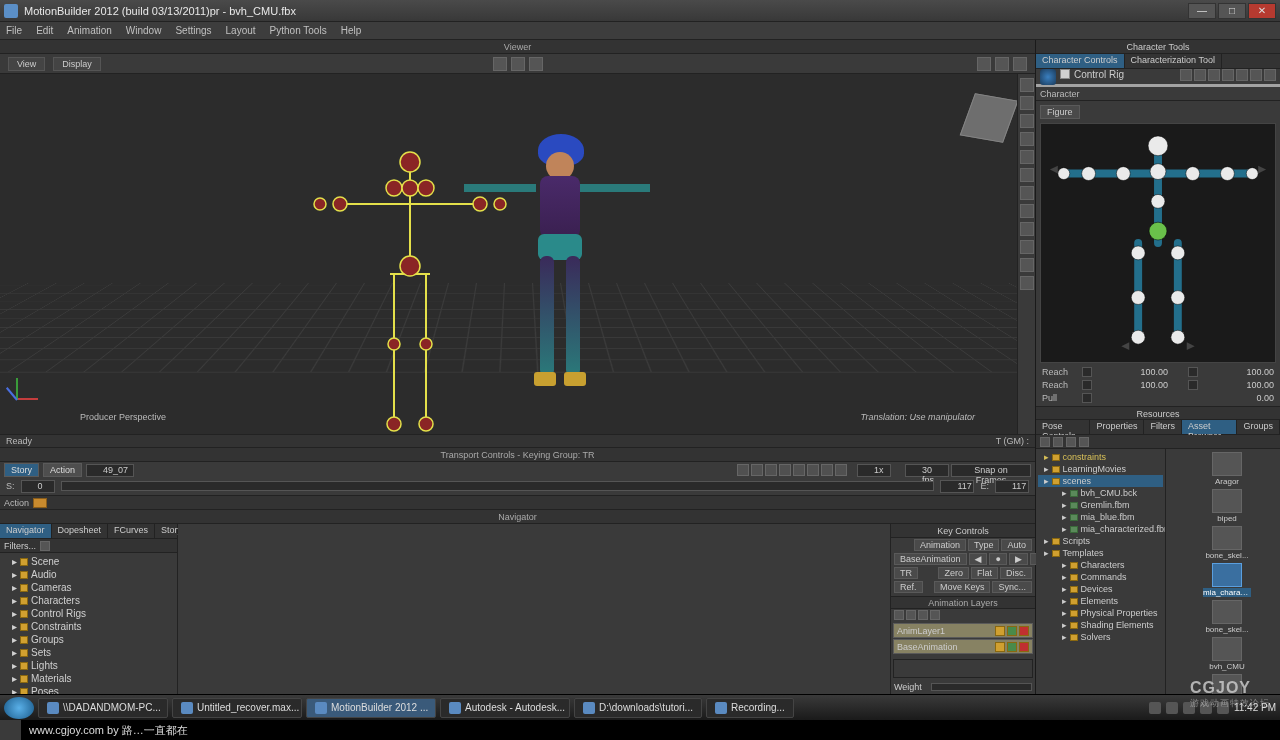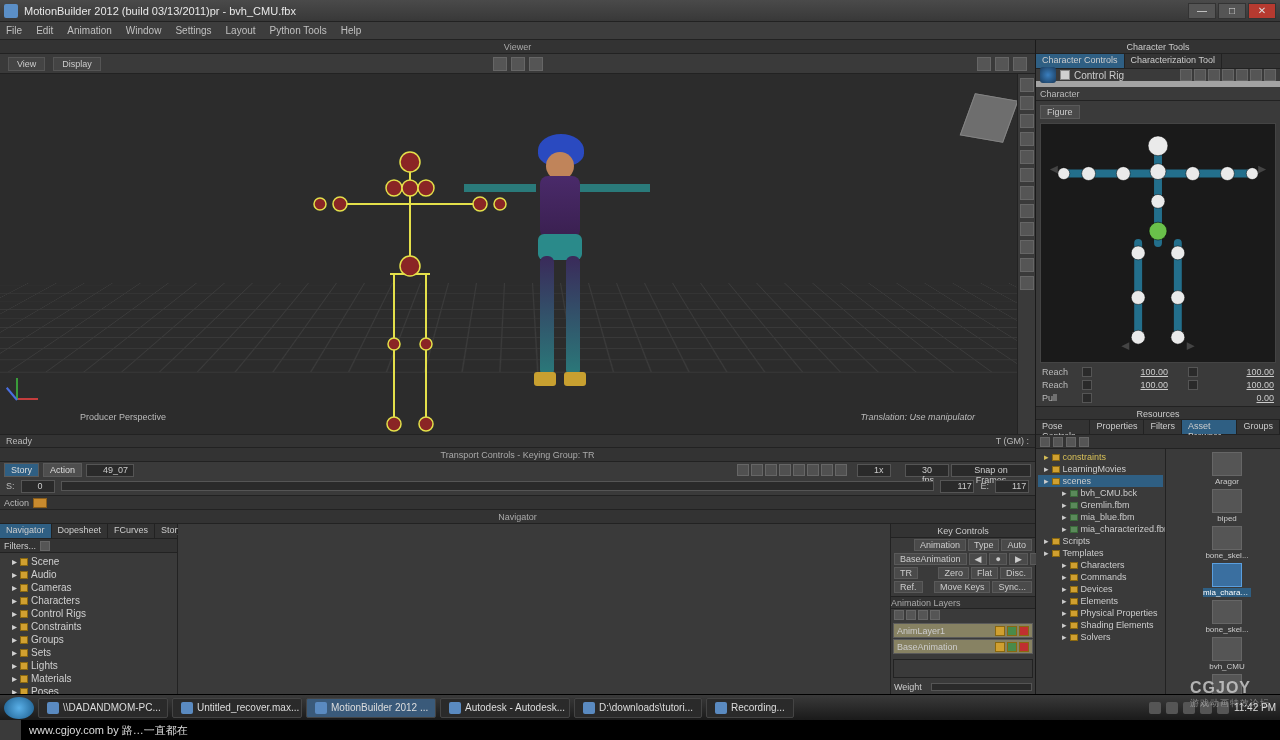--- a/index.html
+++ b/index.html
@@ -70,46 +70,46 @@
 .tree-item { display:flex; align-items:center; gap:3px; padding:0 0 0 8px; color:#d0d0d0; cursor:pointer; height:13px; }
 .tree-item .bx { width:8px; height:8px; background:#d0a030; border:1px solid #8a6810; flex:none; }
 .nav-center { flex:1; background:#3a3a3a; border-right:1px solid #222; }
 
 .key-panel { width:144px; background:#3a3a3a; display:flex; flex-direction:column; }
 .kc-head { height:14px; background:#333; text-align:center; font-size:9px; line-height:14px; border-bottom:1px solid #222; }
 .kc-row { display:flex; gap:2px; padding:1px 3px; }
 .kc-lbl { font-size:9px; color:#bbb; flex:1; }
 .kc-btn { padding:0 5px; background:#4a4a4a; border:1px solid #5a5a5a; font-size:9px; color:#ccc; cursor:pointer; }
 .kc-btn.wide { flex:1; text-align:center; }
-.kc-sep { height:13px; background:#333; text-align:left; font-size:9px; line-height:13px; margin-top:2px; color:#aaa; border-top:1px solid #222; border-bottom:1px solid #222; }
+.kc-sep { height:13px; background:#333; text-align:center; font-size:9px; line-height:13px; margin-top:2px; color:#aaa; border-top:1px solid #222; border-bottom:1px solid #222; }
 .layers { padding:2px; }
 .layer-row { display:flex; align-items:center; height:15px; background:#4d4d4d; border:1px solid #5a5a5a; margin-bottom:1px; padding:0 3px; font-size:9px; gap:2px; }
 .layer-row.dim { background:#878263; }
 .lr-box { width:10px; height:10px; background:#d0a030; border:1px solid #8a6810; }
 .layer-fill { flex:1; background:#3a3a3a; border:1px solid #222; margin:2px; height:40px; }
 .weight-row { display:flex; align-items:center; gap:9px; padding:2px 3px; font-size:9px; }
 .weight-bar { flex:1; height:8px; background:#2a2a2a; border:1px solid #555; }
 
 .right-col { width:244px; background:#3a3a3a; display:flex; flex-direction:column; }
 .ct-head { height:14px; background:#333; text-align:center; font-size:9px; line-height:14px; border-bottom:1px solid #222; }
 .ct-tabs { height:15px; display:flex; background:#333; font-size:9px; border-bottom:1px solid #222; }
-.ct-top { height:18px; display:flex; align-items:center; padding:0 4px; gap:4px; background:#3a3a3a; border-bottom:6px solid #a3a3a3; }
+.ct-top { height:18px; display:flex; align-items:flex-start; padding:0 4px; gap:4px; background:#3a3a3a; border-bottom:3px solid #a3a3a3; }
 .shield { width:16px; height:16px; background:radial-gradient(#3a7fbf,#1a3a5a); border-radius:3px; }
 .chk { width:10px; height:10px; background:#d0d0d0; border:1px solid #888; }
 .icon-row { margin-left:auto; display:flex; gap:2px; }
 .ir-i { width:12px; height:12px; background:#555; border:1px solid #666; cursor:pointer; }
 .char-row { height:14px; display:flex; align-items:center; padding:0 4px; font-size:9px; color:#bbb; border-bottom:1px solid #222; }
 .fig-tab { display:inline-block; padding:1px 6px; font-size:9px; background:#4a4a4a; border:1px solid #5a5a5a; margin:4px; }
 .figure-view { height:240px; background:#1a1a1a; margin:0 4px; border:1px solid #444; position:relative; }
 .figure-svg { width:100%; height:100%; }
 .reach-grid { padding:2px 6px; font-size:9px; }
 .reach-row { display:flex; align-items:center; gap:4px; height:13px; }
 .reach-row .rlabel { width:36px; color:#bbb; }
 .reach-row .rbox { width:10px; height:10px; background:#2a2a2a; border:1px solid #555; }
-.reach-row .rval { margin-left:auto; color:#ccc;text-decoration:underline; }
+.reach-row .rval { margin-left:auto; color:#ccc; }
 
 .res-head { height:14px; background:#333; text-align:center; font-size:9px; line-height:14px; border-top:1px solid #222; border-bottom:1px solid #222; }
 .res-tabs { height:15px; display:flex; background:#333; font-size:9px; border-bottom:1px solid #222; flex-wrap:nowrap; }
 .res-tools { height:14px; background:#333; display:flex; align-items:center; padding:0 4px; gap:3px; border-bottom:1px solid #222; }
 .res-body { flex:1; display:flex; min-height:0; }
 .ab-tree { width:130px; background:#3a3a3a; border-right:1px solid #222; overflow:hidden; font-size:9px; padding:2px; }
 .ab-item { display:flex; align-items:center; gap:3px; padding:0 0 0 6px; height:12px; color:#ccc; cursor:pointer; }
 .ab-item .fld { width:8px; height:7px; background:#d0a030; border:1px solid #8a6810; flex:none; }
 .ab-item .fldg { background:#5a8a5a; border-color:#3a6a3a; }
 .ab-item.sel { background:#2f5f83; }

